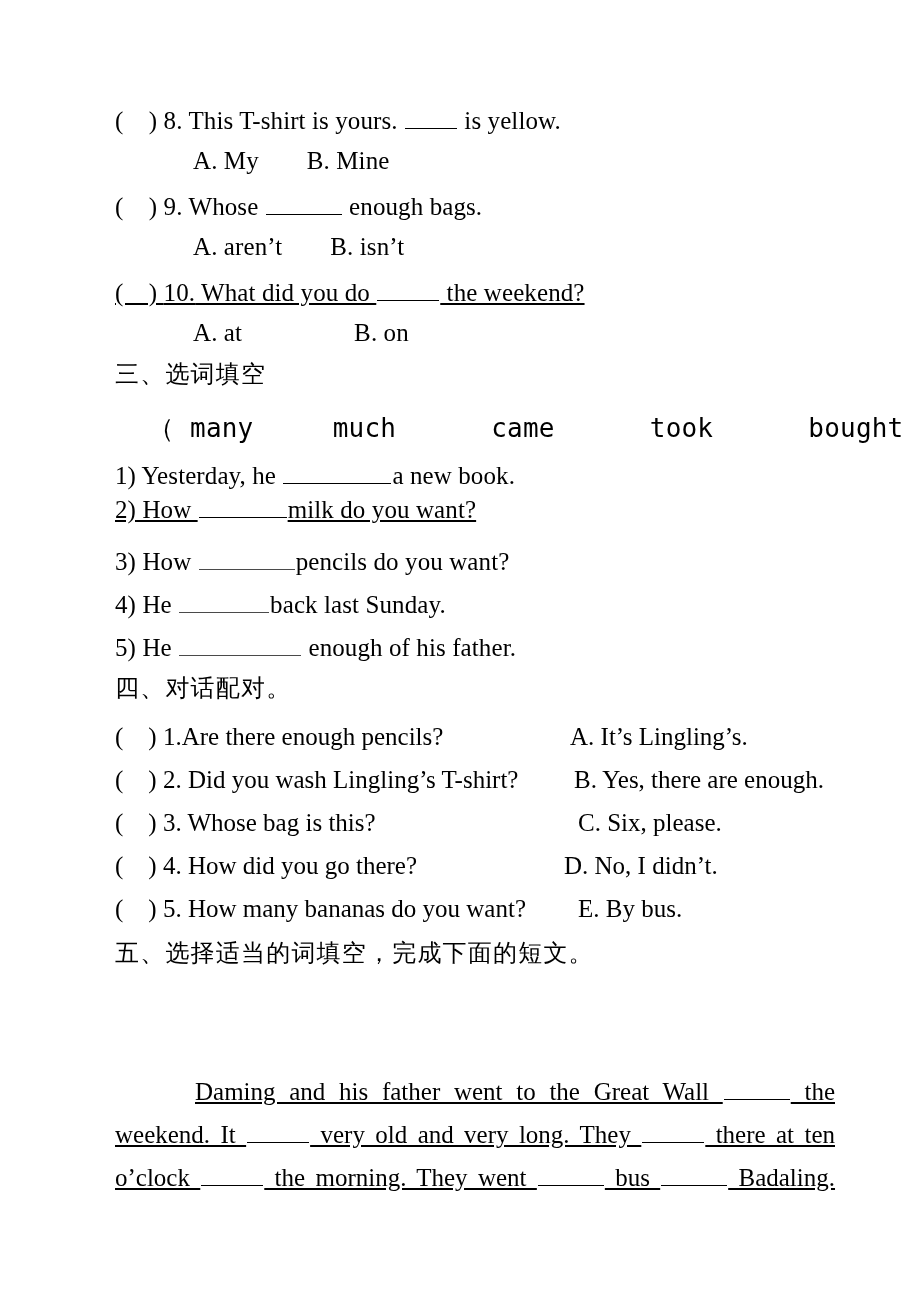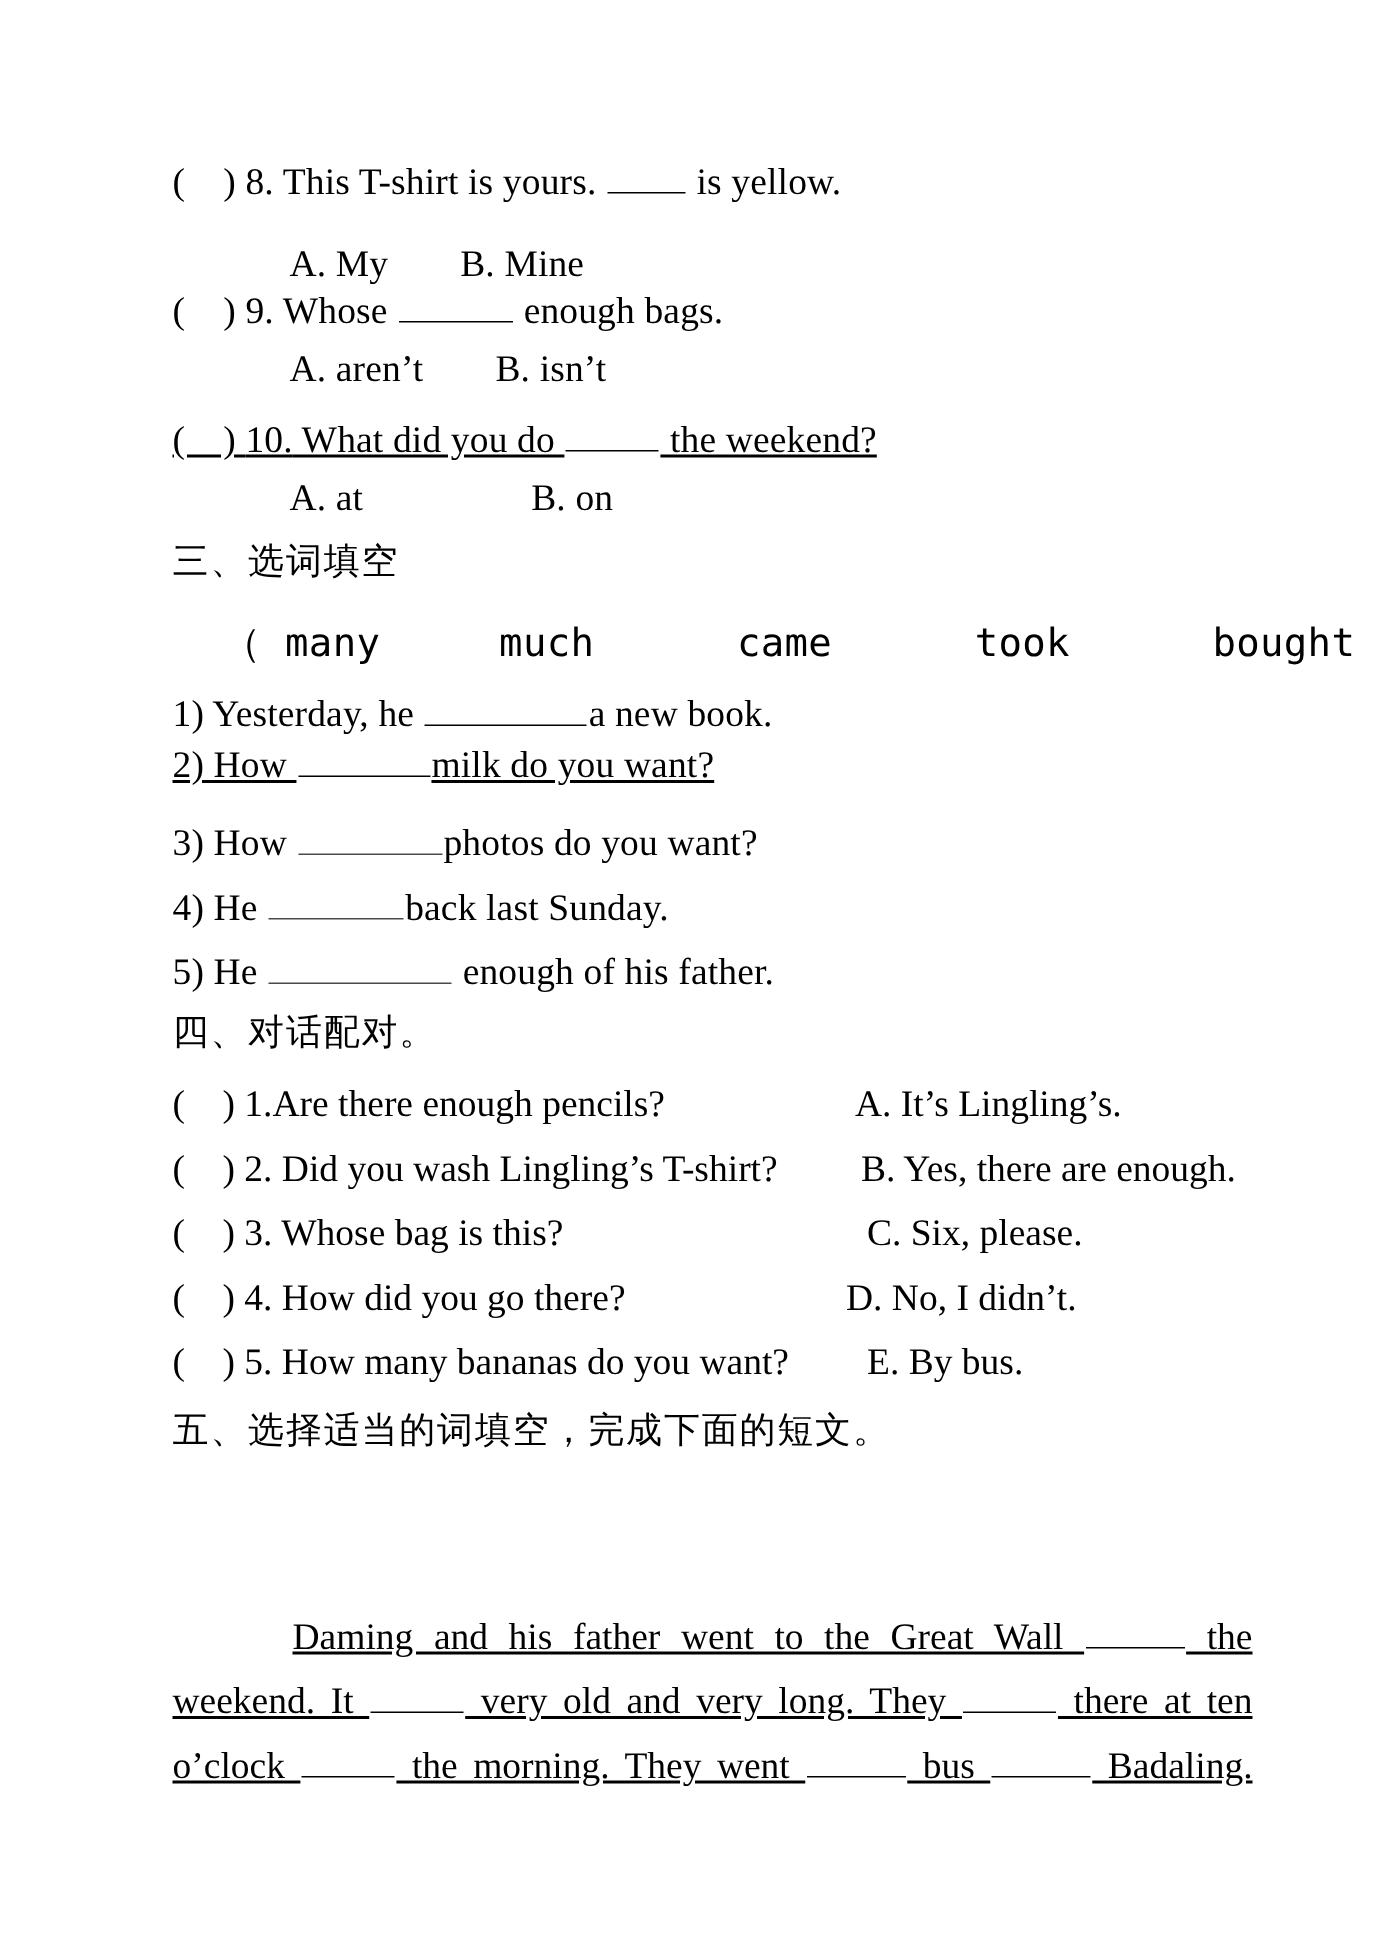--- a/index.html
+++ b/index.html
@@ -106,39 +106,39 @@
     text-decoration: underline;
   }
 </style>
 </head>
 <body>
 
 <div class="page">
 
   <div class="row mcq" style="top:105px;"><span>(    ) </span><span>8.</span><span> This T-shirt is yours. </span><span class="blank" style="width: 52px;"></span><span> is yellow.</span></div>
 
-  <div class="row opts" style="top:148px;margin-top:16px;"><span>A. My</span><span class="optgap" style="width: 48px; display: inline-block;"></span><span>B. Mine</span></div>
+  <div class="row opts" style="top:148px;"><span>A. My</span><span class="optgap" style="width: 48px; display: inline-block;"></span><span>B. Mine</span></div>
 
   <div class="row mcq" style="top:191px;"><span>(    ) </span><span>9.</span><span> Whose </span><span class="blank" style="width: 76px;"></span><span> enough bags.</span></div>
 
   <div class="row opts" style="top:234px;"><span>A. aren’t</span><span class="optgap" style="width: 48px; display: inline-block;"></span><span>B. isn’t</span></div>
 
   <div class="row mcq" style="top:277px;text-decoration:underline;"><span>(    ) </span><span>10.</span><span> What did you do </span><span class="blank" style="width: 62px;"></span><span> the weekend?</span></div>
 
   <div class="row opts" style="top:320px;"><span>A. at</span><span class="optgap" style="width: 112px; display: inline-block;"></span><span>B. on</span></div>
 
   <div class="row cjk" style="left:115px; top:362px;">三、选词填空</div>
 
   <div class="wordbank-mono" style="top:411px;">（ many     much      came      took      bought ）</div>
 
   <div class="row" style="left:115px; top:460px;"><span>1)</span><span> Yesterday, he </span><span class="blank" style="width: 108px;"></span><span>a new book.</span></div>
 
   <div class="row" style="left:115px; top:494px;text-decoration:underline;"><span>2)</span><span> How </span><span class="blank" style="width: 88px;"></span><span>milk do you want?</span></div>
 
-  <div class="row" style="left:115px; top:546px;"><span>3)</span><span> How </span><span class="blank blank-light" style="width: 96px;"></span><span>photos do you want?</span></div>
+  <div class="row" style="left:115px; top:546px;"><span>3)</span><span> How </span><span class="blank blank-light" style="width: 96px;"></span><span>pencils do you want?</span></div>
 
   <div class="row" style="left:115px; top:589px;"><span>4)</span><span> He </span><span class="blank blank-light" style="width: 90px;"></span><span>back last Sunday.</span></div>
 
   <div class="row" style="left:115px; top:632px;"><span>5)</span><span> He </span><span class="blank blank-light" style="width: 122px;"></span><span> enough of his father.</span></div>
 
   <div class="row cjk" style="left:115px; top:676px;">四、对话配对。</div>
 
   <div class="match-row" style="top:724px;">
     <span class="match-left">(    ) 1.Are there enough pencils?</span>
     <span class="match-right" style="left: 455px;">A. It’s Lingling’s.</span>

